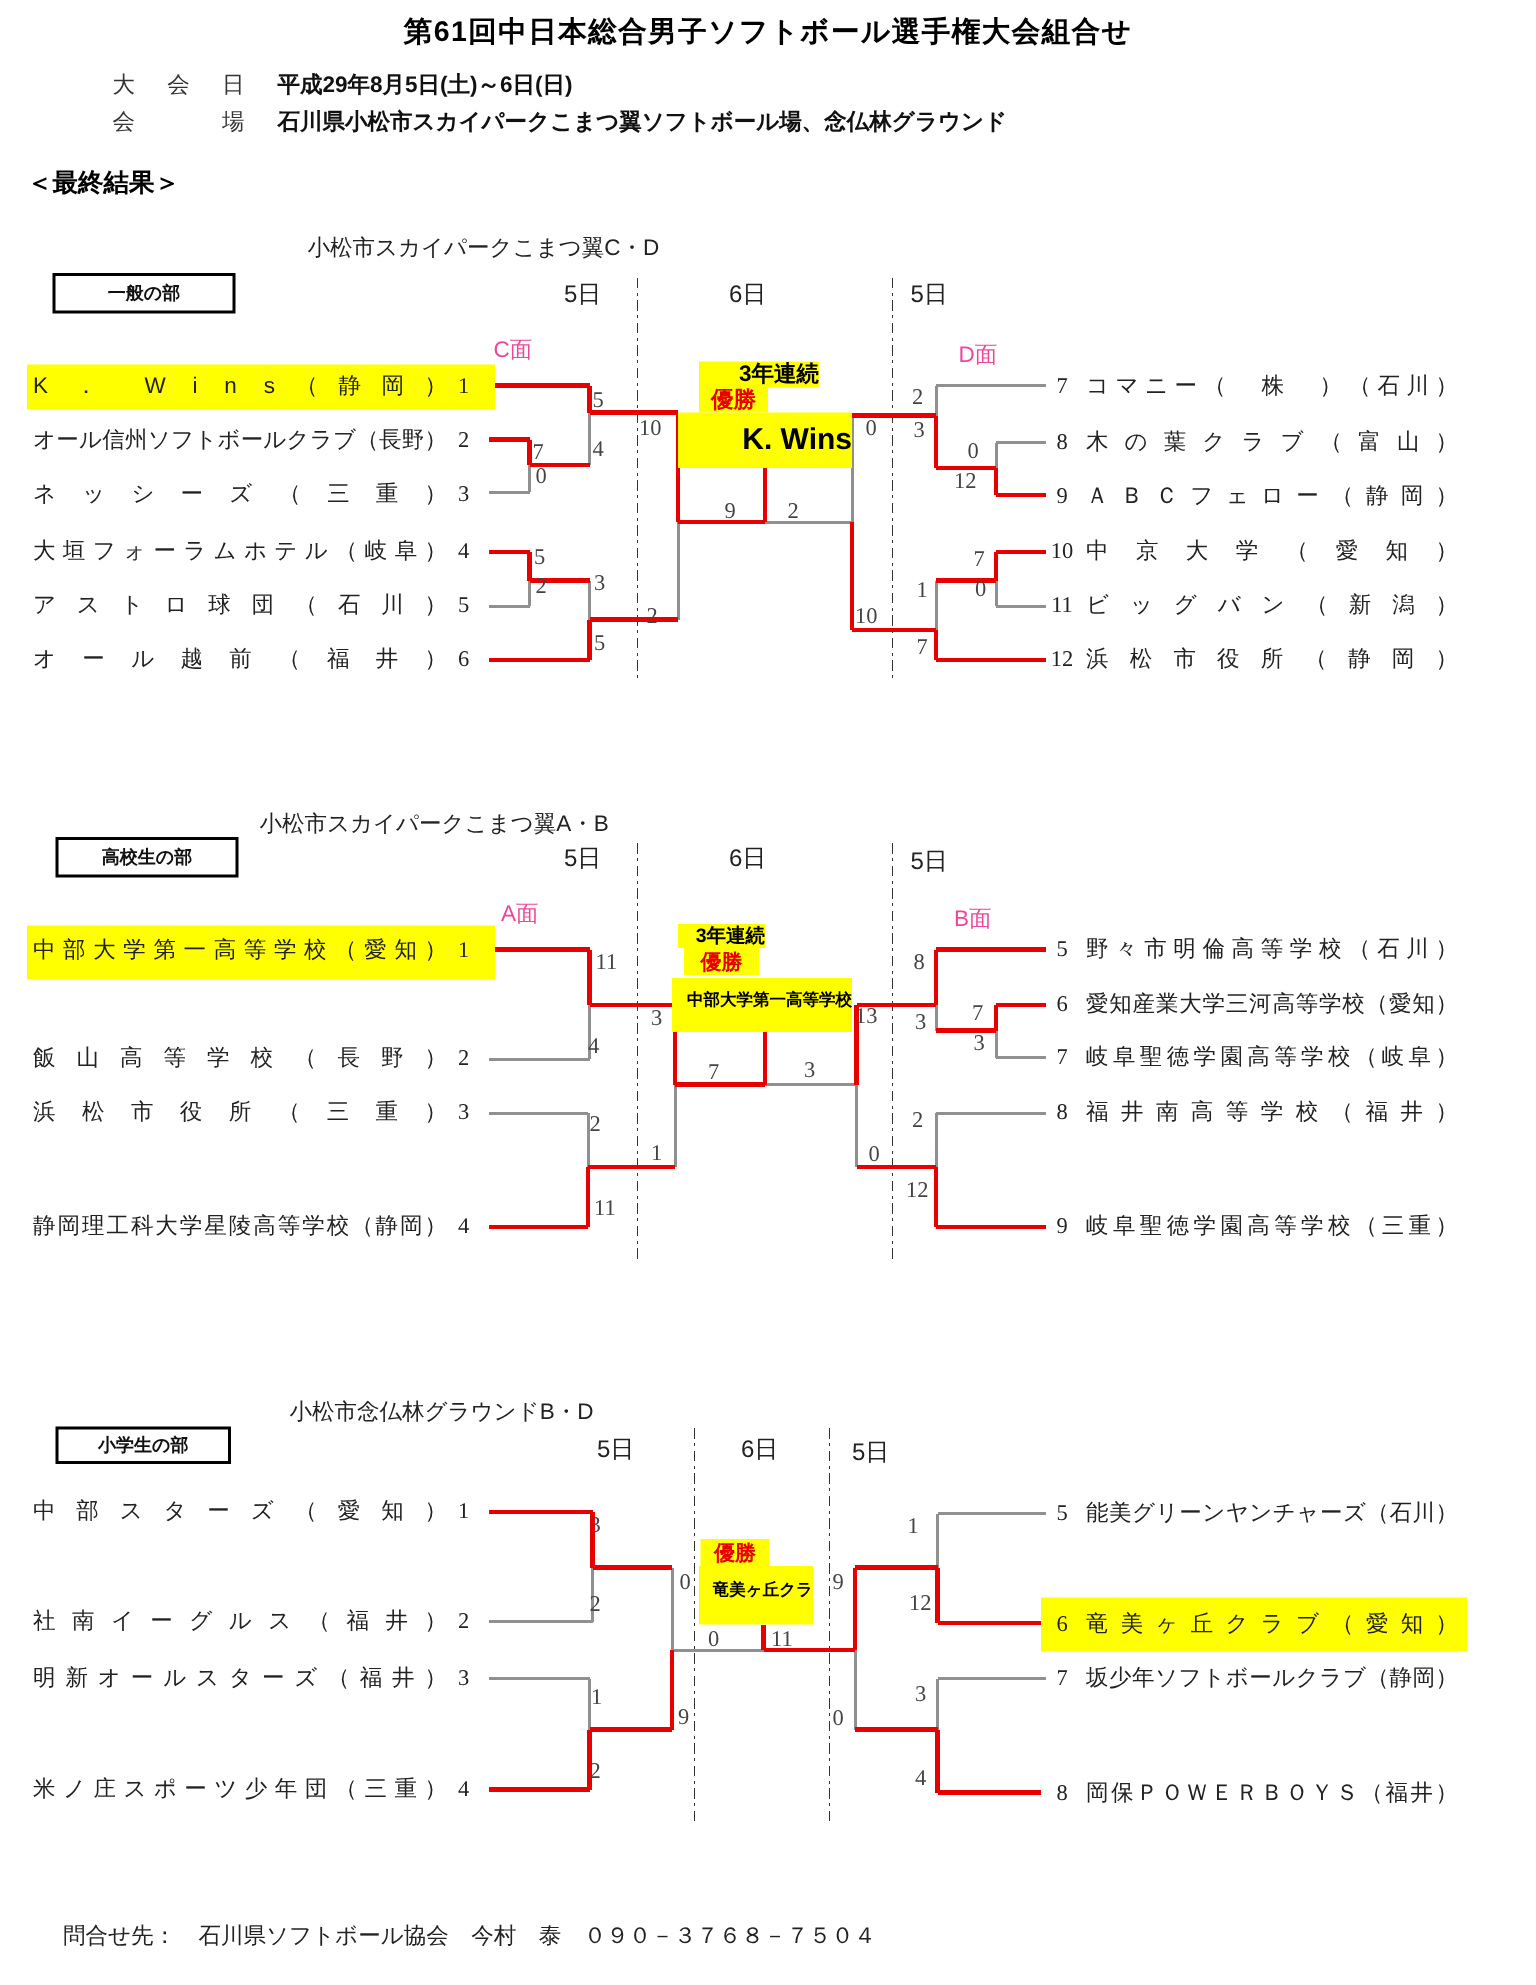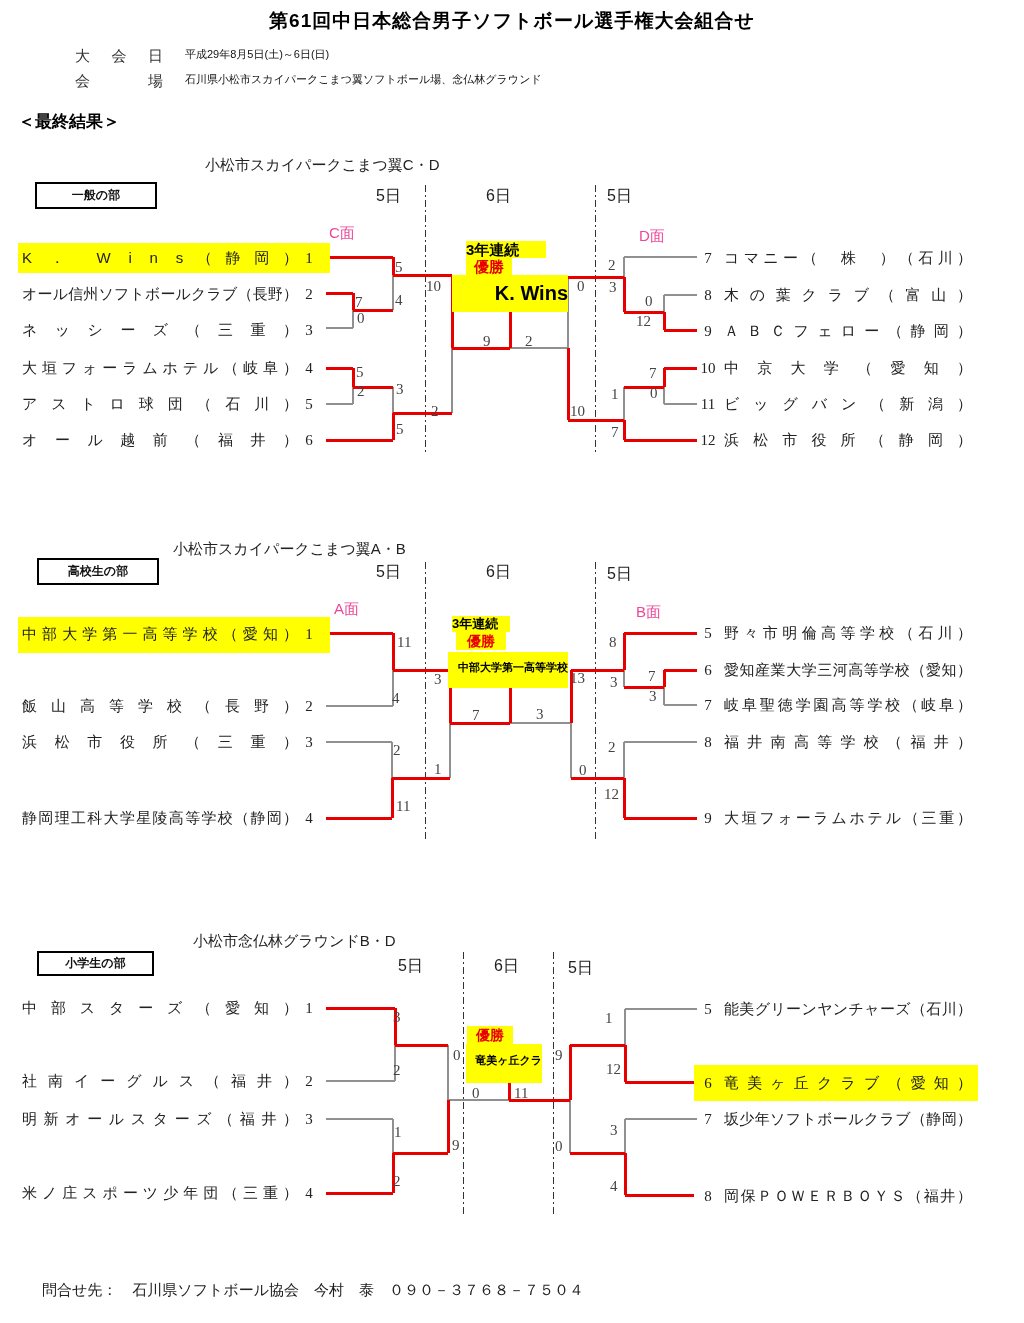--- a/index.html
+++ b/index.html
@@ -1,32 +1,32 @@
 <!DOCTYPE html>
 <html><head>
 <meta charset="utf-8">
 <style>
   html,body{margin:0;padding:0;background:#fff;}
   .page{position:relative;width:1024px;height:1323px;background:#ffffff;overflow:hidden;
         font-family:"Liberation Sans","DejaVu Sans",sans-serif;color:#1a1a1a;}
   .abs{position:absolute;}
   .title{width:1024px;text-align:center;font-size:19px;font-weight:bold;letter-spacing:1px;color:#000;}
   .hlabel{font-size:15px;color:#333;width:88px;text-align:justify;text-align-last:justify;}
-  .hvalue{font-size:11px;color:#111;white-space:nowrap;}
+  .hvalue{font-size:15px;color:#111;white-space:nowrap;font-weight:bold;}
   .result-h{font-size:17px;font-weight:bold;color:#000;}
   .venue{font-size:15px;color:#222;white-space:nowrap;}
   .divbox{border:2px solid #000;text-align:center;font-size:12px;font-weight:bold;
           color:#111;background:#fff;line-height:22px;}
   .day{font-size:16px;color:#222;white-space:nowrap;}
   .court{font-size:15px;color:#ec4899;white-space:nowrap;}
   .tname{font-size:15px;color:#222;line-height:20px;text-align:justify;text-align-last:justify;overflow:hidden;white-space:nowrap;}
   .seed{font-size:15px;color:#222;line-height:20px;text-align:center;font-family:"Liberation Serif","DejaVu Serif",serif;}
   .score{font-size:15px;color:#444;line-height:16px;font-family:"Liberation Serif","DejaVu Serif",serif;white-space:nowrap;}
   .hl{background:#ffff00;}
-  .note{background:#ffff00;font-weight:bold;color:#000;text-align:left;}
+  .note{background:#ffff00;font-weight:bold;color:#000;text-align:right;}
   .wlabel{background:#ffff00;font-weight:bold;color:#e80000;text-align:center;}
   .champ{background:#ffff00;font-weight:bold;color:#000;text-align:right;overflow:hidden;}
   .contact{font-size:15px;color:#222;white-space:nowrap;}
   svg.lines{position:absolute;left:0;top:0;pointer-events:none;}
 </style>
 </head>
 <body>
 
 <div class="page">
 
@@ -252,21 +252,21 @@
 
   <div class="abs seed" style="left:696px;top:623px;width:24px;">5</div>
   <div class="abs tname" style="left:724px;top:623px;width:248px;">野々市明倫高等学校（石川）</div>
   <div class="abs seed" style="left:696px;top:660px;width:24px;">6</div>
   <div class="abs tname" style="left:724px;top:660px;width:248px;">愛知産業大学三河高等学校（愛知）</div>
   <div class="abs seed" style="left:696px;top:695px;width:24px;">7</div>
   <div class="abs tname" style="left:724px;top:695px;width:248px;">岐阜聖徳学園高等学校（岐阜）</div>
   <div class="abs seed" style="left:696px;top:732px;width:24px;">8</div>
   <div class="abs tname" style="left:724px;top:732px;width:248px;">福井南高等学校（福井）</div>
   <div class="abs seed" style="left:696px;top:808px;width:24px;">9</div>
-  <div class="abs tname" style="left:724px;top:808px;width:248px;">大垣フォーラムホテル（三重）</div>
+  <div class="abs tname" style="left:724px;top:808px;width:248px;">岐阜聖徳学園高等学校（三重）</div>
 
   <div class="abs note" style="left:452px;top:616px;width:58px;height:16px;font-size:13px;line-height:16px;">3年連続</div>
   <div class="abs wlabel" style="left:456px;top:632px;width:50px;height:18px;font-size:14px;line-height:18px;">優勝</div>
   <div class="abs champ" style="left:448px;top:652px;width:120px;height:36px;font-size:11px;line-height:30px;">中部大学第一高等学校</div>
 
   <span class="abs score" style="left:397px;top:634px;">11</span>
   <span class="abs score" style="left:392px;top:690px;">4</span>
   <span class="abs score" style="left:393px;top:742px;">2</span>
   <span class="abs score" style="left:396px;top:798px;">11</span>
   <span class="abs score" style="left:434px;top:671px;">3</span>

